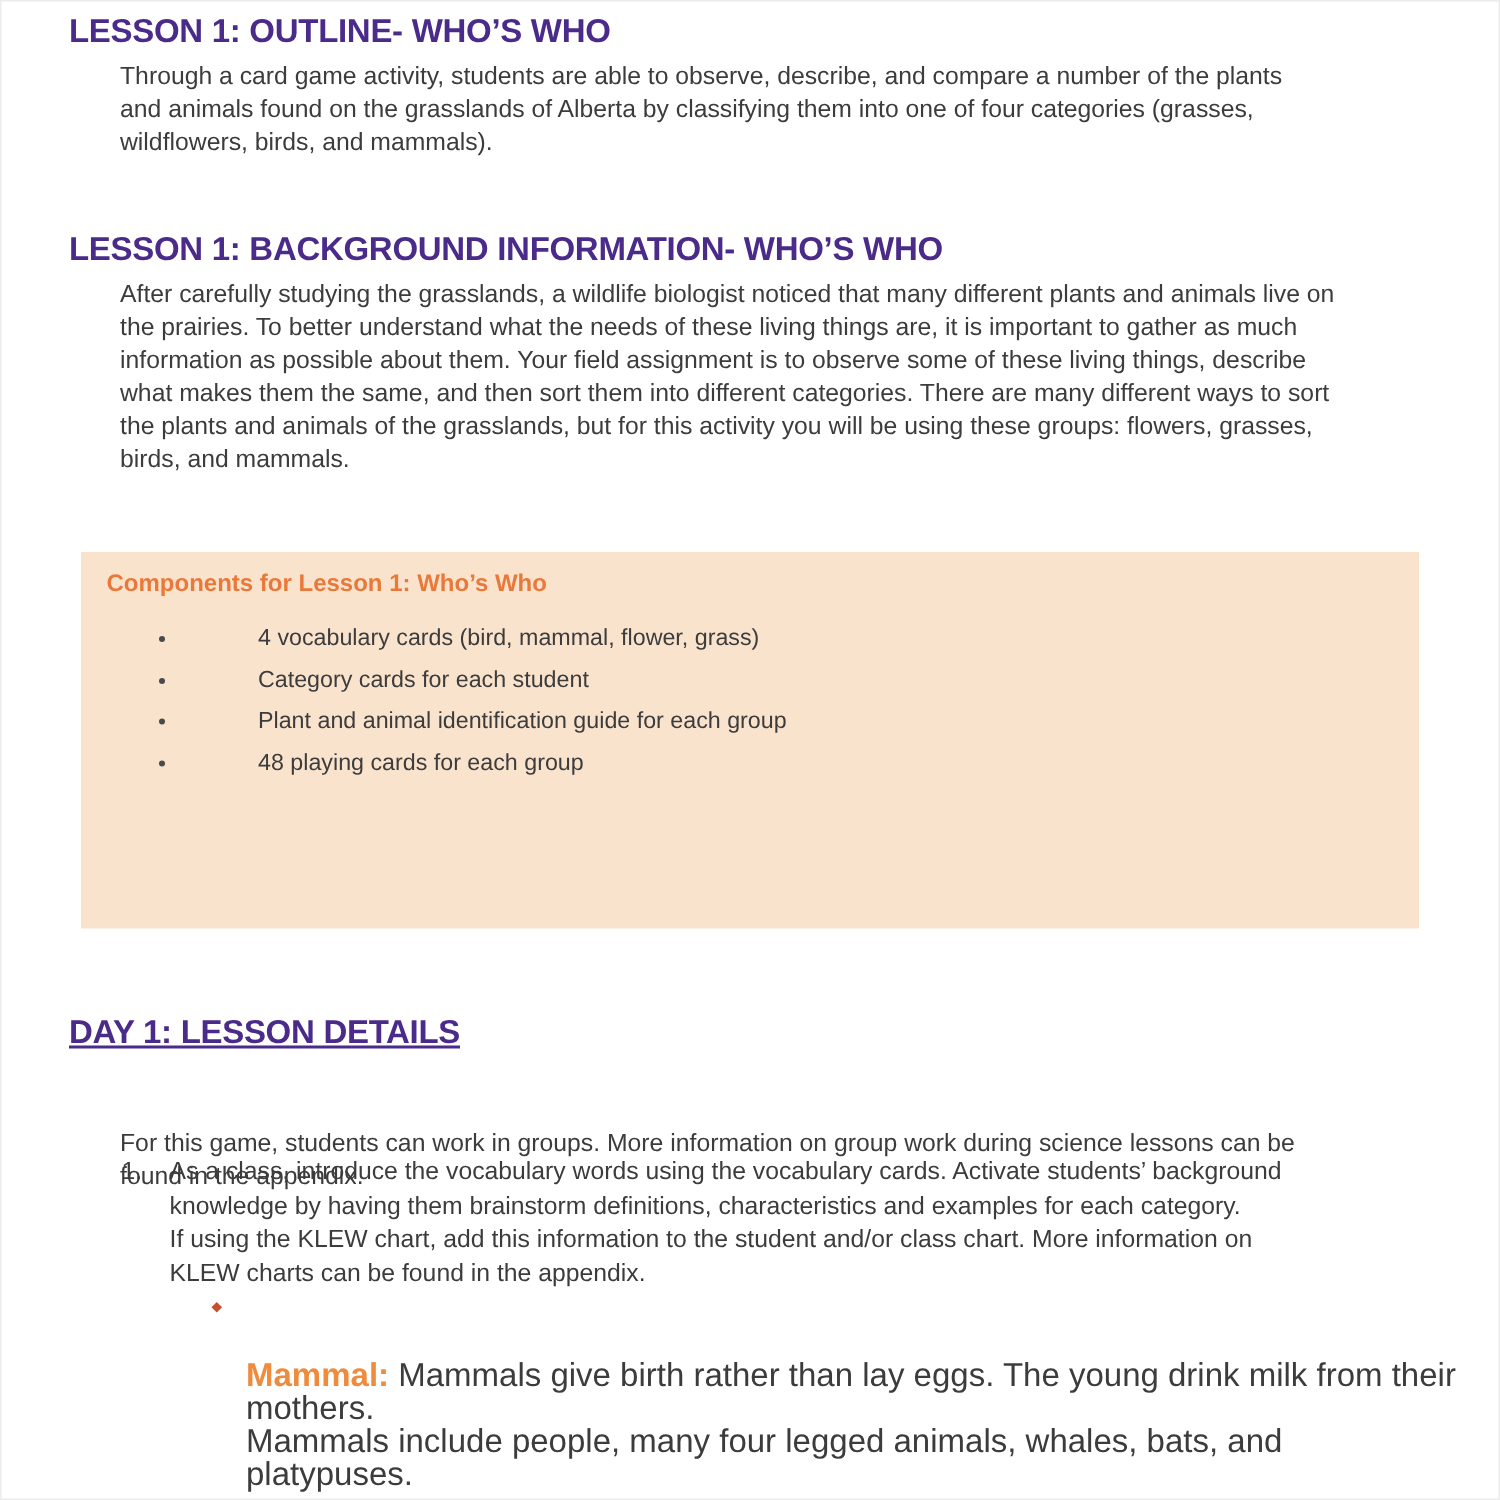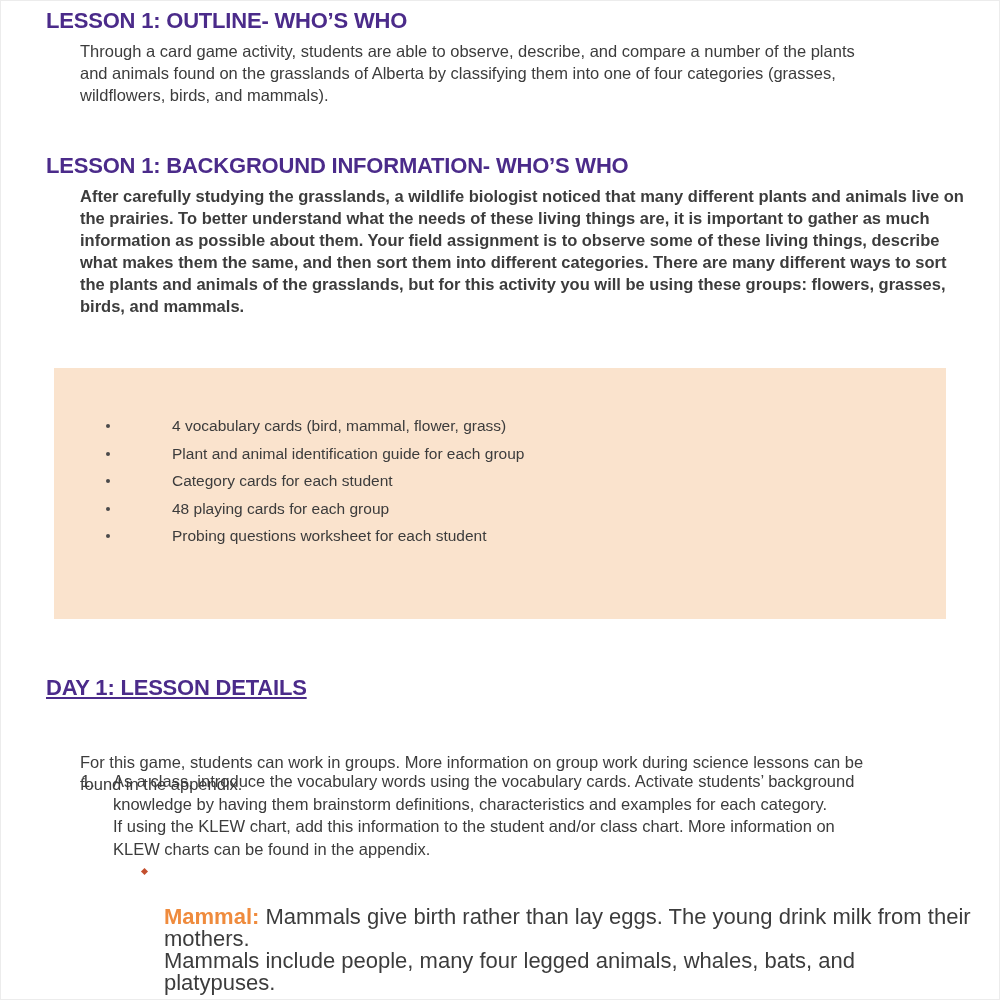--- a/index.html
+++ b/index.html
@@ -121,49 +121,46 @@
 <body>
 
 <div class="purple-heading" style="top:7px;">LESSON 1: OUTLINE- WHO’S WHO</div>
 
 <div class="body-para" style="top:39px;">Through a card game activity, students are able to observe, describe, and compare a number of the plants
 and animals found on the grasslands of Alberta by classifying them into one of four categories (grasses,
 wildflowers, birds, and mammals).</div>
 
 <div class="purple-heading" style="top:152px;">LESSON 1: BACKGROUND INFORMATION- WHO’S WHO</div>
 
-<div class="body-para" style="top:184px;font-weight:bold;">After carefully studying the grasslands, a wildlife biologist noticed that many different plants and animals live on
+<div class="body-para" style="top:184px;">After carefully studying the grasslands, a wildlife biologist noticed that many different plants and animals live on
 the prairies. To better understand what the needs of these living things are, it is important to gather as much
 information as possible about them. Your field assignment is to observe some of these living things, describe
 what makes them the same, and then sort them into different categories. There are many different ways to sort
 the plants and animals of the grasslands, but for this activity you will be using these groups: flowers, grasses,
 birds, and mammals.</div>
 
 <div class="components-box">
+  <div class="components-title">Components for Lesson 1: Who’s Who</div>
   <ul class="components-list">
 
   <li>
       <span class="dot-bullet"></span>
       <span>4 vocabulary cards (bird, mammal, flower, grass)</span>
     </li>
       <li>
       <span class="dot-bullet"></span>
+      <span>Category cards for each student</span>
+    </li>
+      <li>
+      <span class="dot-bullet"></span>
       <span>Plant and animal identification guide for each group</span>
     </li>
       <li>
       <span class="dot-bullet"></span>
-      <span>Category cards for each student</span>
-    </li>
-      <li>
-      <span class="dot-bullet"></span>
       <span>48 playing cards for each group</span>
-    </li>
-      <li>
-      <span class="dot-bullet"></span>
-      <span>Probing questions worksheet for each student</span>
     </li>
     </ul>
 </div>
 
 <div class="purple-heading" style="top:674px;text-decoration:underline;">DAY 1: LESSON DETAILS</div>
 
 <div class="body-para" style="top:750px;">For this game, students can work in groups. More information on group work during science lessons can be
 found in the appendix.</div>
 
 <div>

